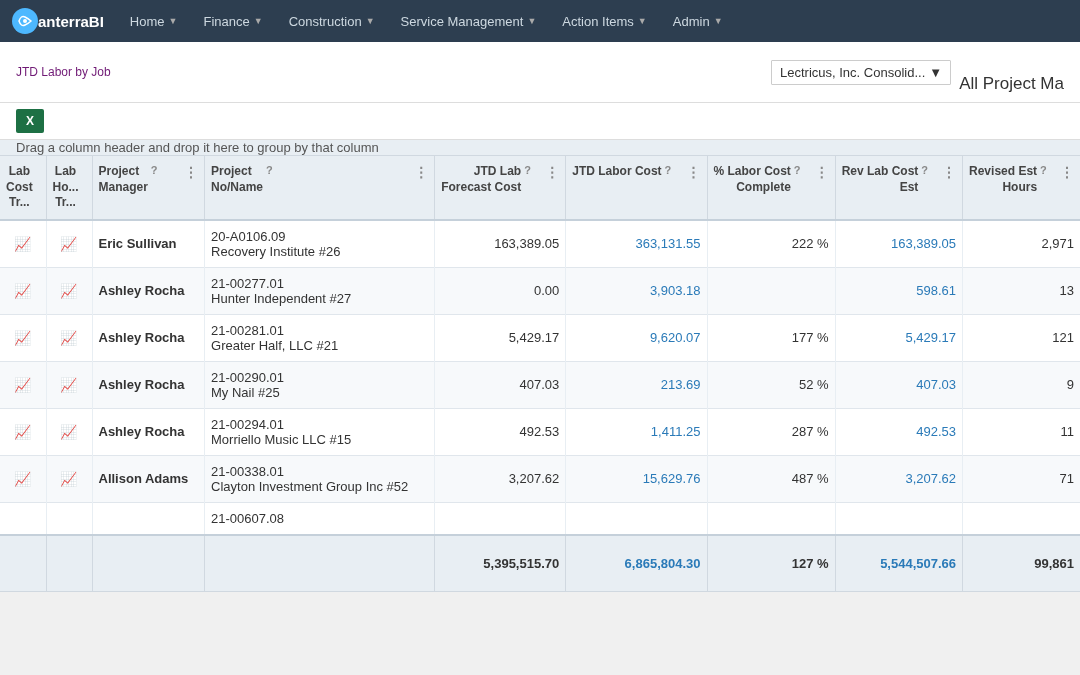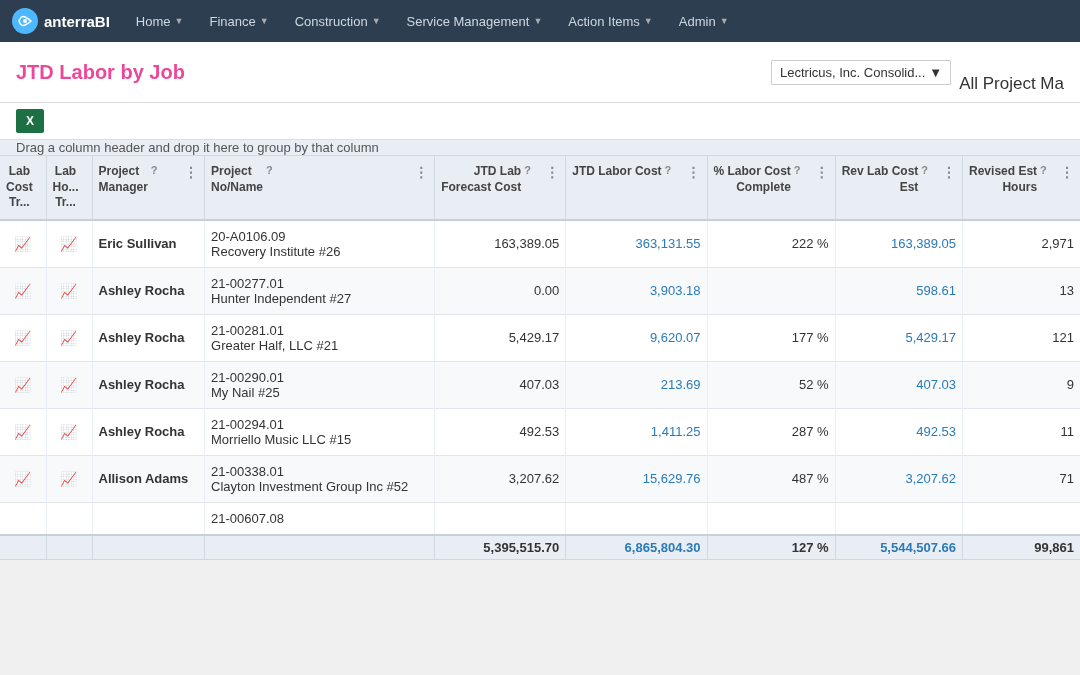--- a/index.html
+++ b/index.html
@@ -10,21 +10,20 @@
       background: #2d3e50;
       display: flex;
       align-items: center;
       height: 42px;
       padding: 0 12px;
       gap: 6px;
     }
     .navbar-brand {
       display: flex;
       align-items: center;
-      gap: 6px;
       color: #fff;
       font-weight: bold;
       font-size: 15px;
       margin-right: 10px;
     }
     .brand-icon {
       width: 26px;
       height: 26px;
       background: #4db8ff;
       border-radius: 50%;
@@ -48,21 +47,21 @@
 
     
     .subheader {
       background: #fff;
       border-bottom: 1px solid #ddd;
       padding: 8px 16px;
       display: flex;
       align-items: center;
       justify-content: space-between;
     }
-    .page-title { font-size: 20px; color: #ec4899; font-weight: bold; }
+    .page-title { font-size: 12px; color: #701a75; font-weight: normal; }
     .subheader-right { display: flex; align-items: center; gap: 8px; }
     .company-select {
       border: 1px solid #ccc;
       border-radius: 1px;
       padding: 4px 8px;
       font-size: 13px;
       background: #fff;
       cursor: pointer;
       display: flex;
       align-items: center;
@@ -165,21 +164,21 @@
     .bold-name { font-weight: bold; }
     .project-number { font-weight: normal; display: block; }
 
     
     tfoot tr {
       background: #e8eef3;
       border-top: 2px solid #c5d0da;
       font-weight: bold;
     }
     tfoot td {
-      padding: 4px 6px;
+      padding: 20px 6px;
       font-size: 13px;
       border-right: 1px solid #d0d8e0;
     }
     tfoot td:last-child { border-right: none; }
 
     
     .scroll-bar-area {
       background: #f0f0f0;
       height: 14px;
       border-top: 1px solid #d0d8e0;

